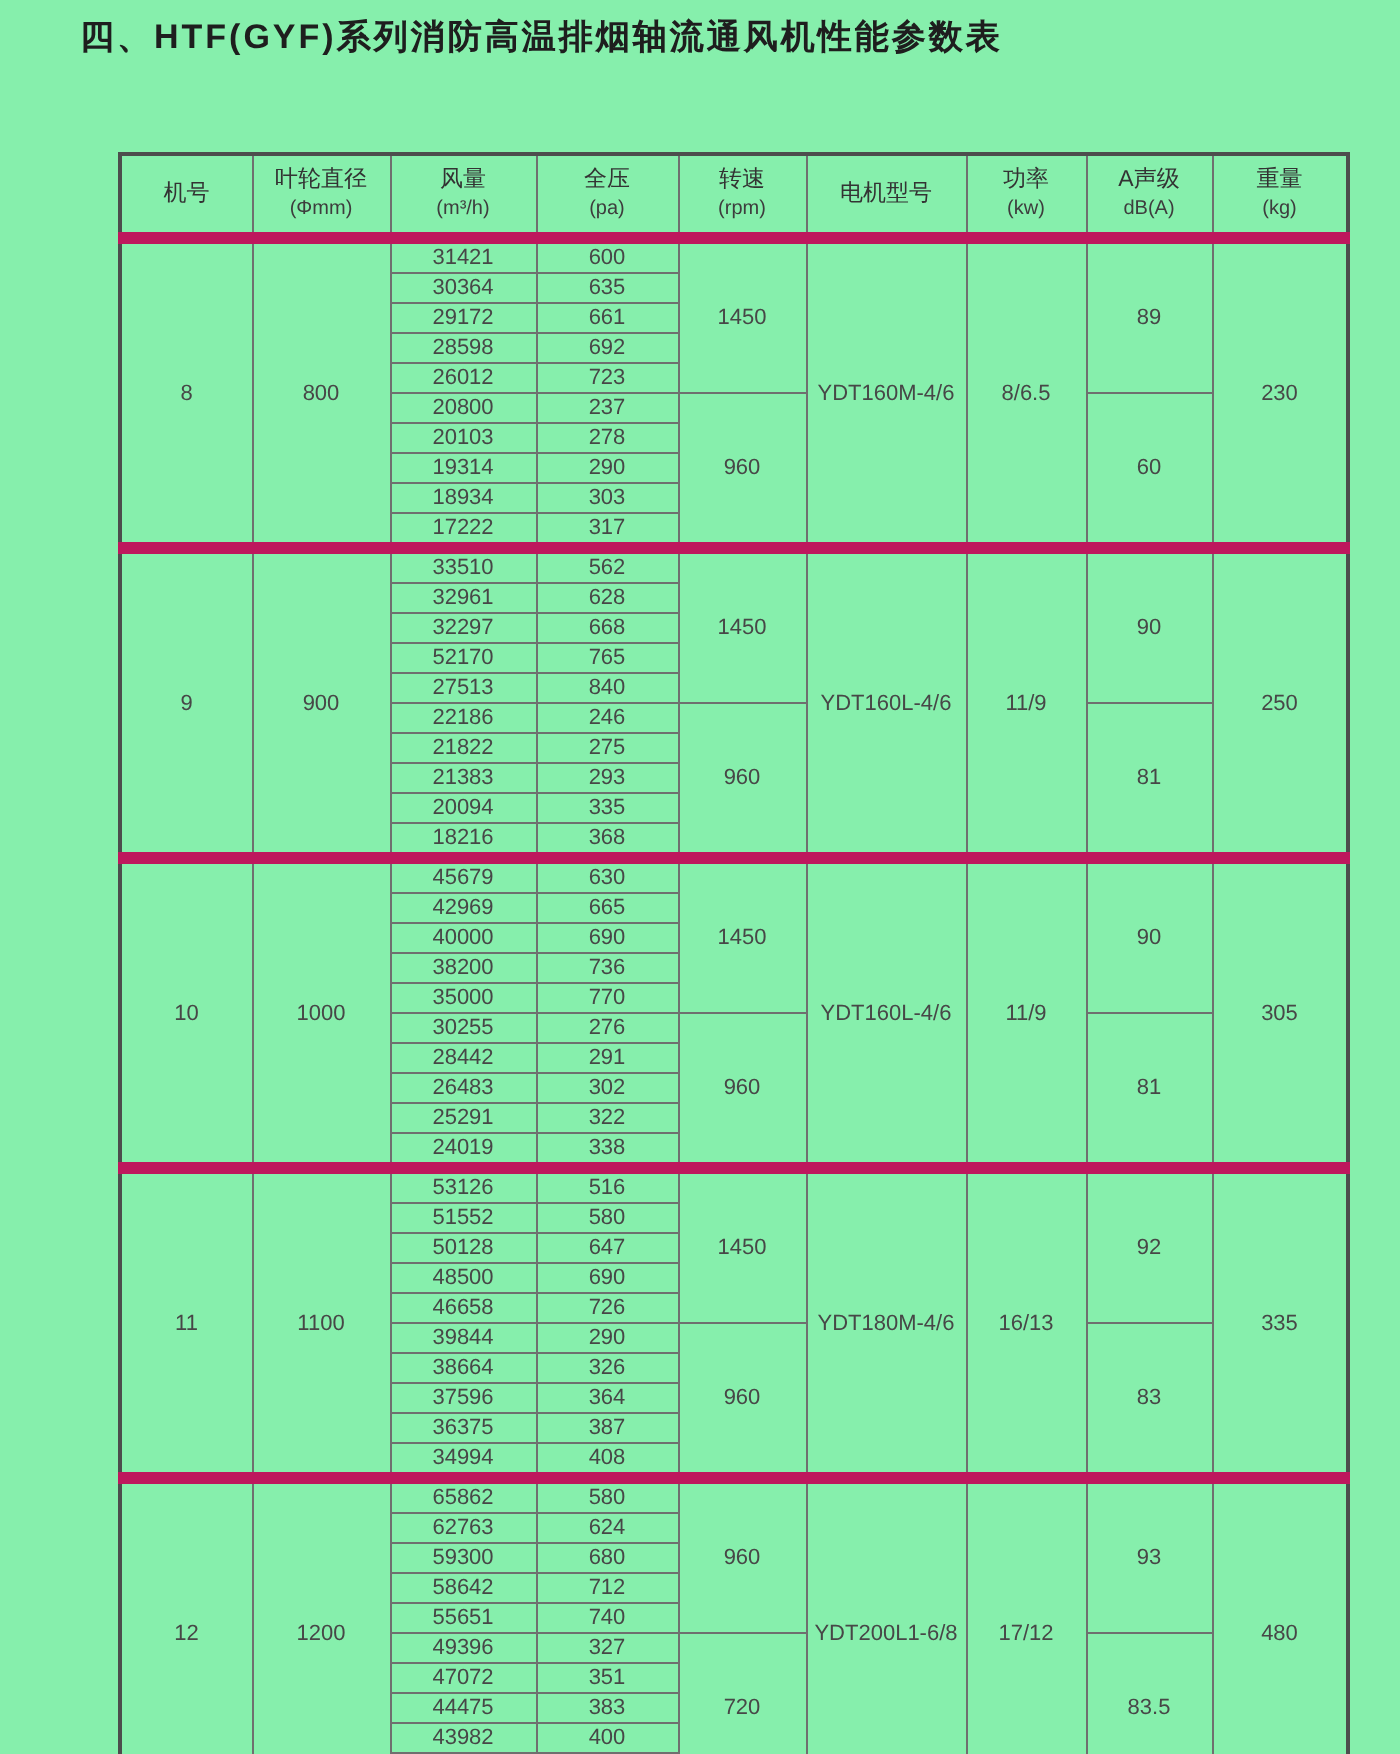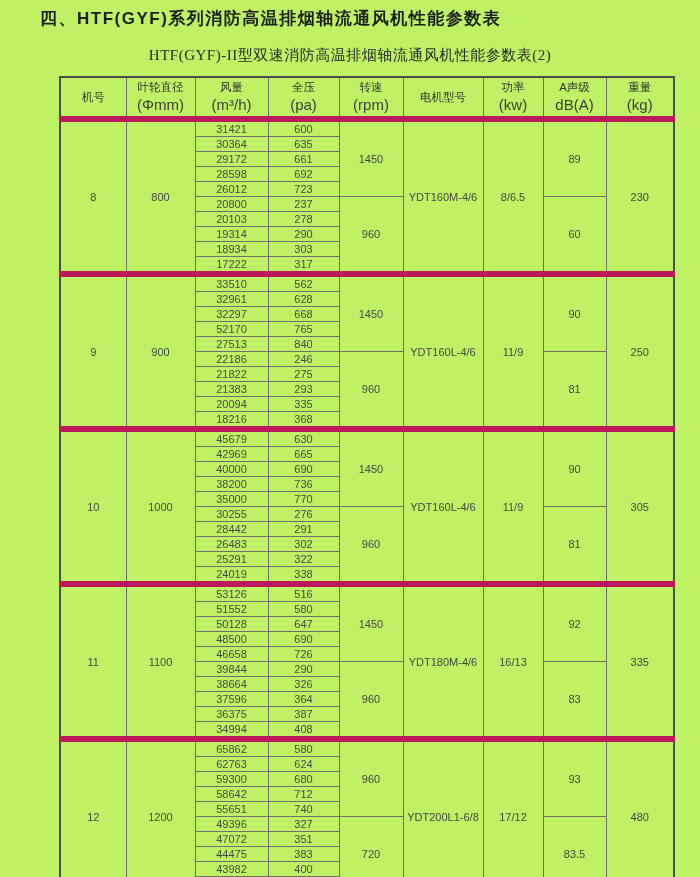--- a/index.html
+++ b/index.html
@@ -5,21 +5,21 @@
   html, body {
     margin: 0;
     padding: 0;
     background: #ffffff;
     font-family: "Liberation Sans", sans-serif;
   }
   .page {
     position: relative;
     width: 700px;
     height: 877px;
-    background: #bef264;
+    background: #86efac;
     color: #3a3a3a;
     overflow: hidden;
   }
   .doc-title {
     position: absolute;
     left: 40px;
     top: 7px;
     font-size: 17px;
     font-weight: bold;
     color: #1e1e1e;
@@ -56,21 +56,21 @@
     overflow: hidden;
   }
   table.perf th {
     height: 38px;
     font-size: 11.5px;
     font-weight: normal;
     color: #333333;
     line-height: 1.3;
   }
   table.perf th .hsub {
-    font-size: 15px;
+    font-size: 10px;
     color: #3d3d3d;
   }
   table.perf td {
     height: 14px;
     line-height: 14px;
     font-size: 11px;
     color: #474747;
     white-space: nowrap;
   }
   tbody tr.section-first td { border-top: 6px solid #be185d; }
@@ -85,21 +85,20 @@
   col.c7 { width: 63px; }
   col.c8 { width: 68px; }
 </style>
 </head>
 <body>
 
 <div class="page">
 
   <div class="doc-title">四、HTF(GYF)系列消防高温排烟轴流通风机性能参数表</div>
 
-  <div class="doc-subtitle">HTF(GYF)-II型双速消防高温排烟轴流通风机性能参数表(2)</div>
 
   <table class="perf">
     <colgroup>
       <col class="c0">
         <col class="c1">
         <col class="c2">
         <col class="c3">
         <col class="c4">
       <col class="c5">
         <col class="c6">

